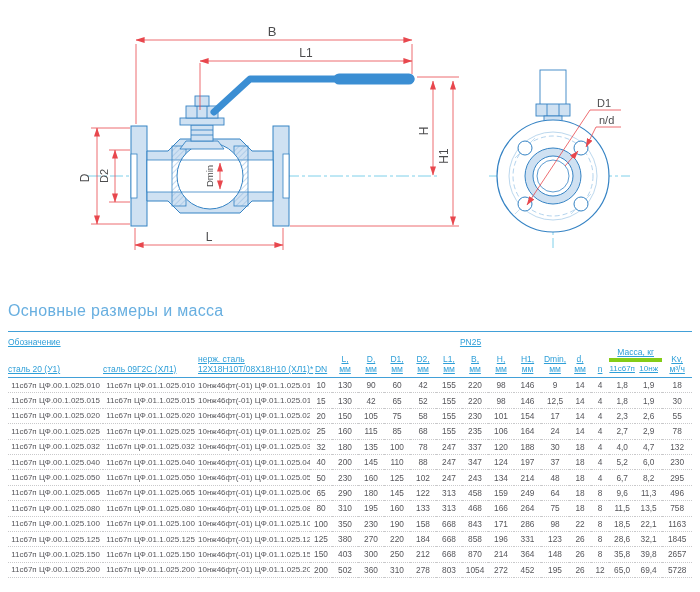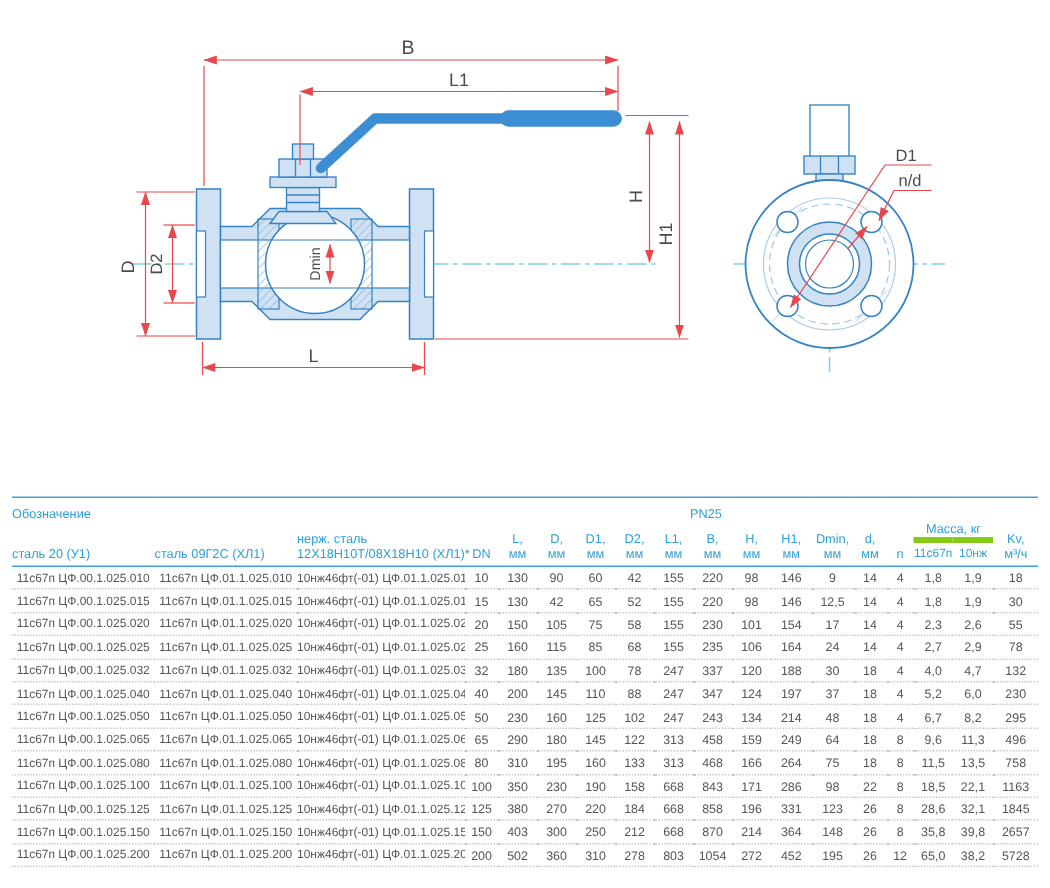--- a/index.html
+++ b/index.html
@@ -5,21 +5,21 @@
   html,body{margin:0;padding:0;background:#fff;}
   body{width:700px;height:592px;font-family:"Liberation Sans",sans-serif;}
   .page{position:relative;width:700px;height:592px;overflow:hidden;background:#fff;}
   svg.drawing{position:absolute;top:0;left:0;display:block;}
   .dlab{fill:#4c4c4e;font-family:"Liberation Sans",sans-serif;}
   .title{position:absolute;top:302px;left:8px;margin:0;font-size:16px;font-weight:400;
          color:#68afe0;letter-spacing:.3px;}
   .tablebox{position:absolute;top:331px;left:8px;width:684px;}
   table{width:684px;border-collapse:collapse;table-layout:fixed;border-top:1px solid #42a0d8;}
   thead{border-bottom:1px solid #42a0d8;}
-  th{color:#2e9fd8;font-weight:400;padding:0;font-size:8.5px;line-height:10px;}
+  th{color:#2e9fd8;font-weight:400;padding:0;font-size:8.5px;line-height:10px;text-decoration:underline;}
   th.obo{text-align:left;padding-top:5px;}
   th.pn{padding-top:5px;}
   th.steel{text-align:left;vertical-align:bottom;padding-bottom:3px;white-space:nowrap;overflow:visible;}
   th.dim{text-align:center;vertical-align:bottom;padding-bottom:3px;}
   th.dim .ln{display:block;}
   th.dnh{text-align:center;vertical-align:bottom;padding-bottom:3px;}
   th.mass{text-align:center;border-bottom:4px solid #84cc16;padding:0 2px 1px 2px;}
   th.sub{text-align:center;font-size:8px;padding:2px 0 3px 0;}
   tbody tr{border-bottom:1px dotted #c9c9cb;}
   tbody td{font-size:8px;color:#55555a;height:14.4px;white-space:nowrap;overflow:hidden;padding:0;}
@@ -170,20 +170,21 @@
       </g>
       <g stroke="#e8474d" stroke-width="0.8">
         <line x1="596" y1="127" x2="621" y2="127"></line>
         <line x1="596" y1="127" x2="586" y2="147" marker-end="url(#arrE)"></line>
       </g>
       <text class="dlab" x="597" y="107" font-size="11">D1</text>
       <text class="dlab" x="599" y="124" font-size="11">n/d</text>
     </g>
   </svg>
 
+  <h2 class="title">Основные размеры и масса</h2>
 
   <div class="tablebox">
     <table>
       <colgroup>
         <col style="width:95px">
           <col style="width:95px">
           <col style="width:112px">
         <col style="width:22px">
           <col style="width:26px">
           <col style="width:26px">
@@ -481,20 +482,20 @@
       <td class="num">310</td>
       <td class="num">278</td>
       <td class="num">803</td>
       <td class="num">1054</td>
       <td class="num">272</td>
       <td class="num">452</td>
       <td class="num">195</td>
       <td class="num">26</td>
       <td class="num">12</td>
       <td class="num">65,0</td>
-      <td class="num">38,2</td>
+      <td class="num">69,4</td>
       <td class="num">5728</td>
     </tr>
         </tbody>
     </table>
   </div>
 
 </div>
 
 </body></html>

